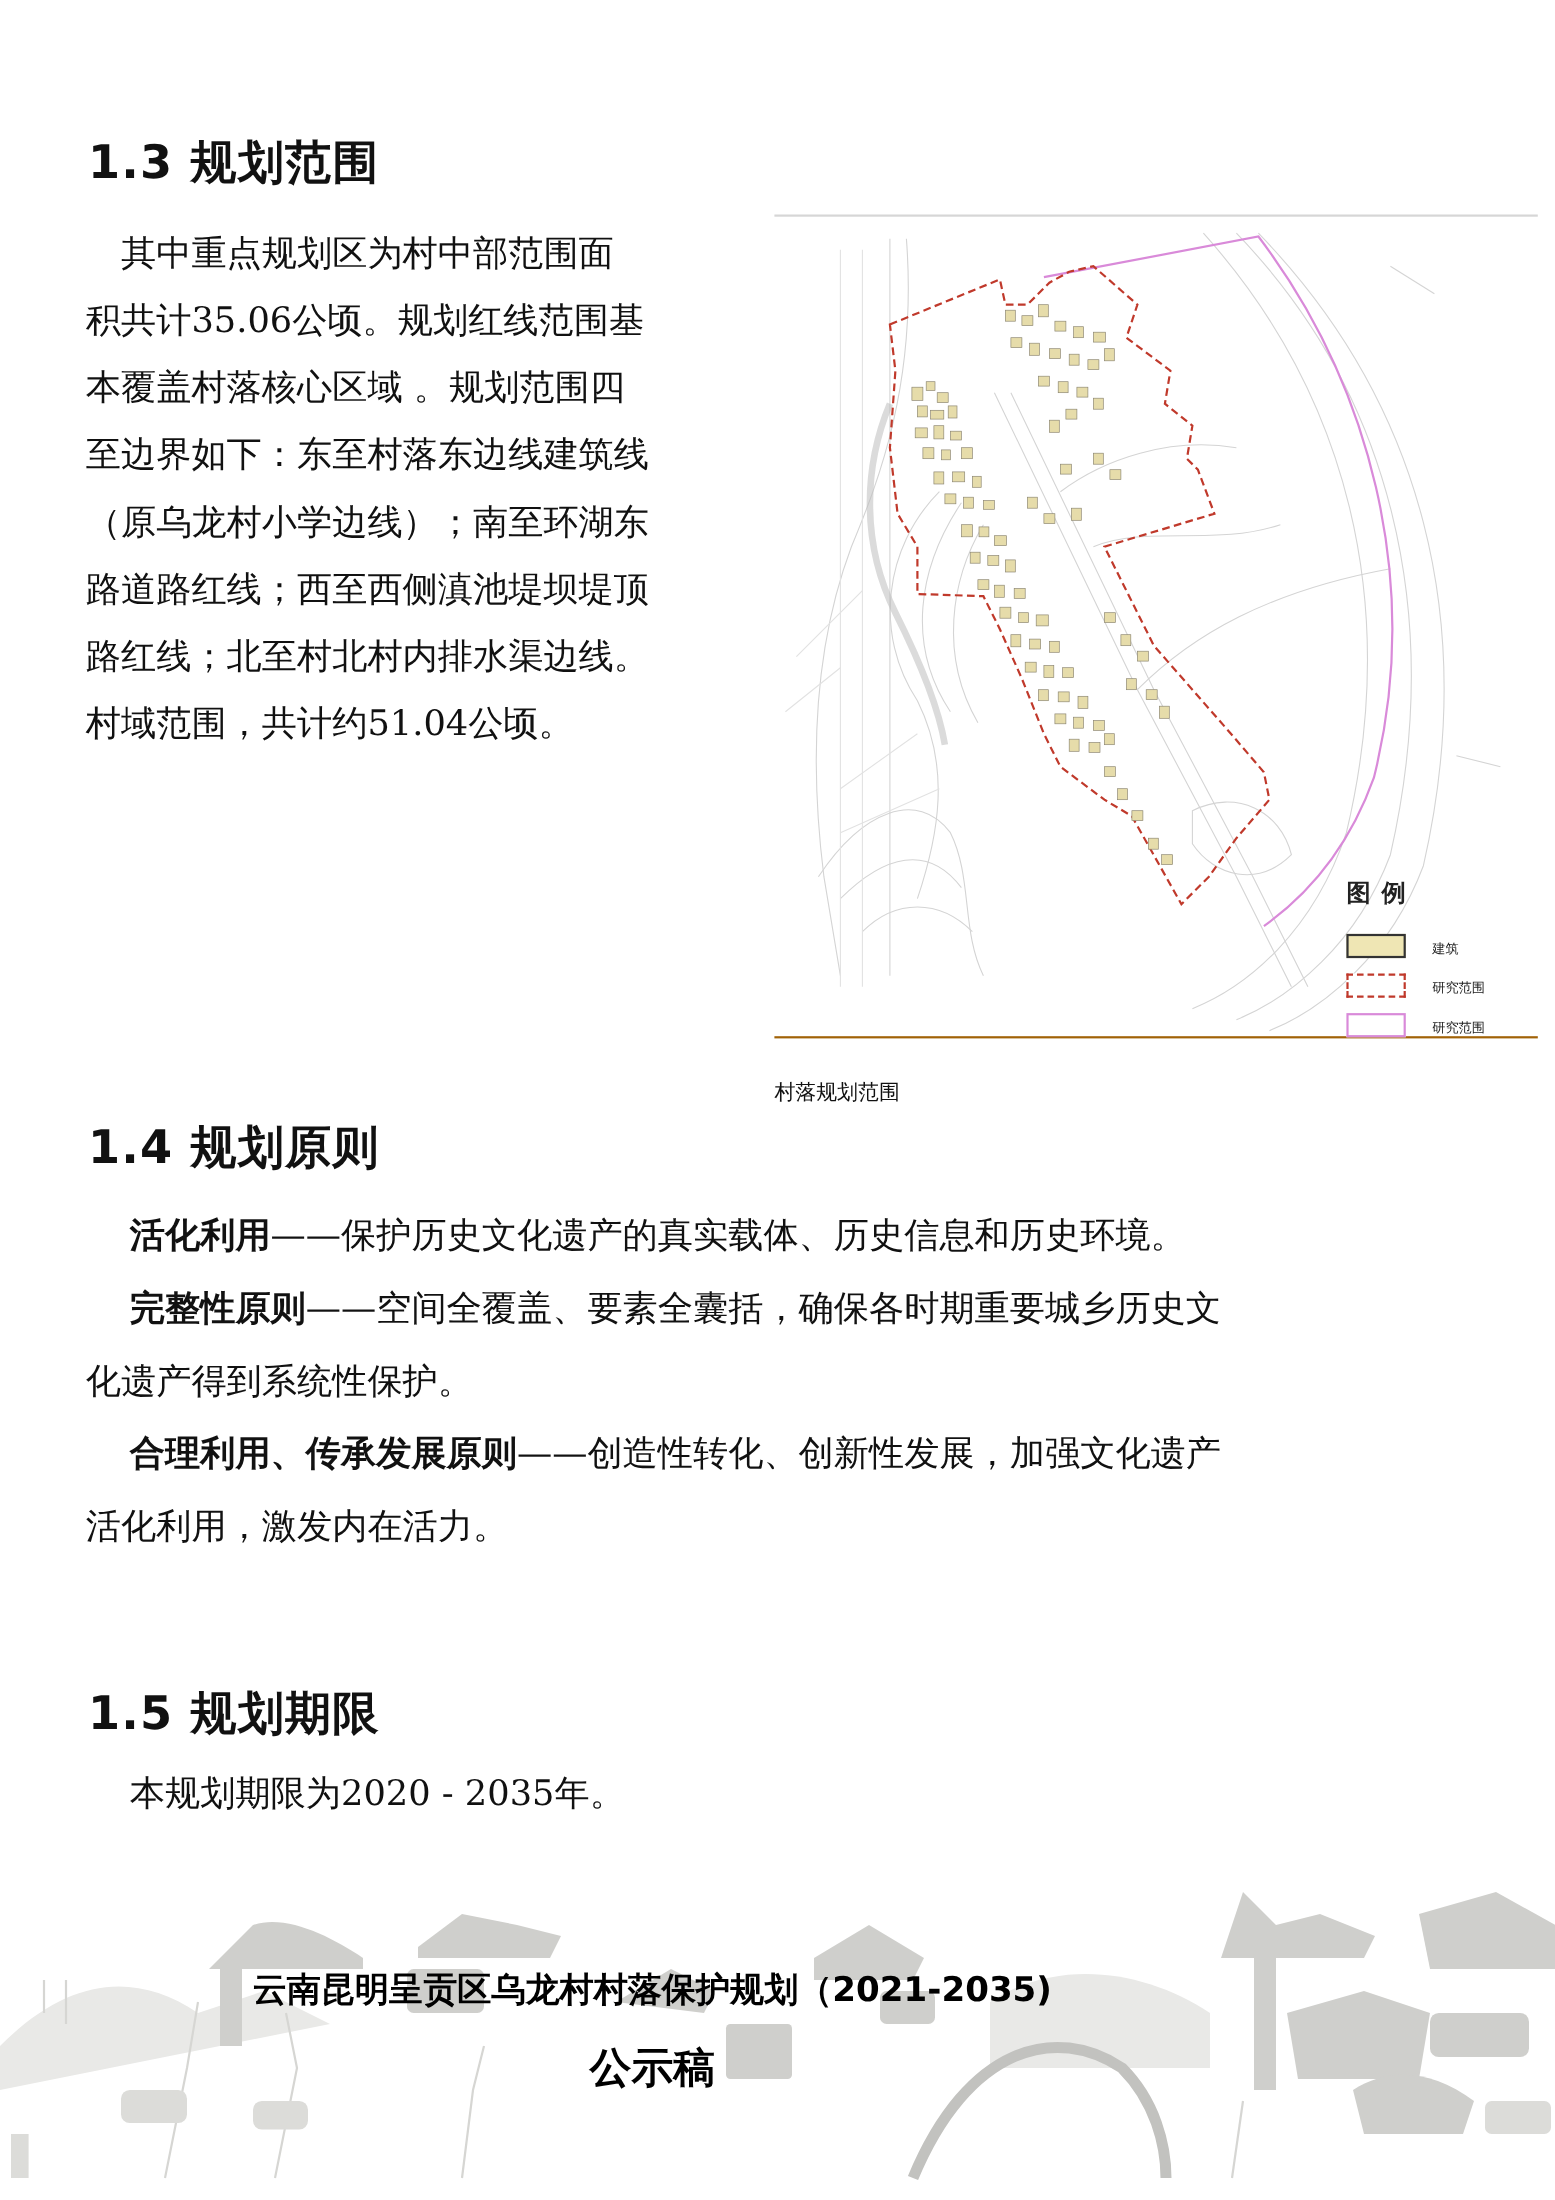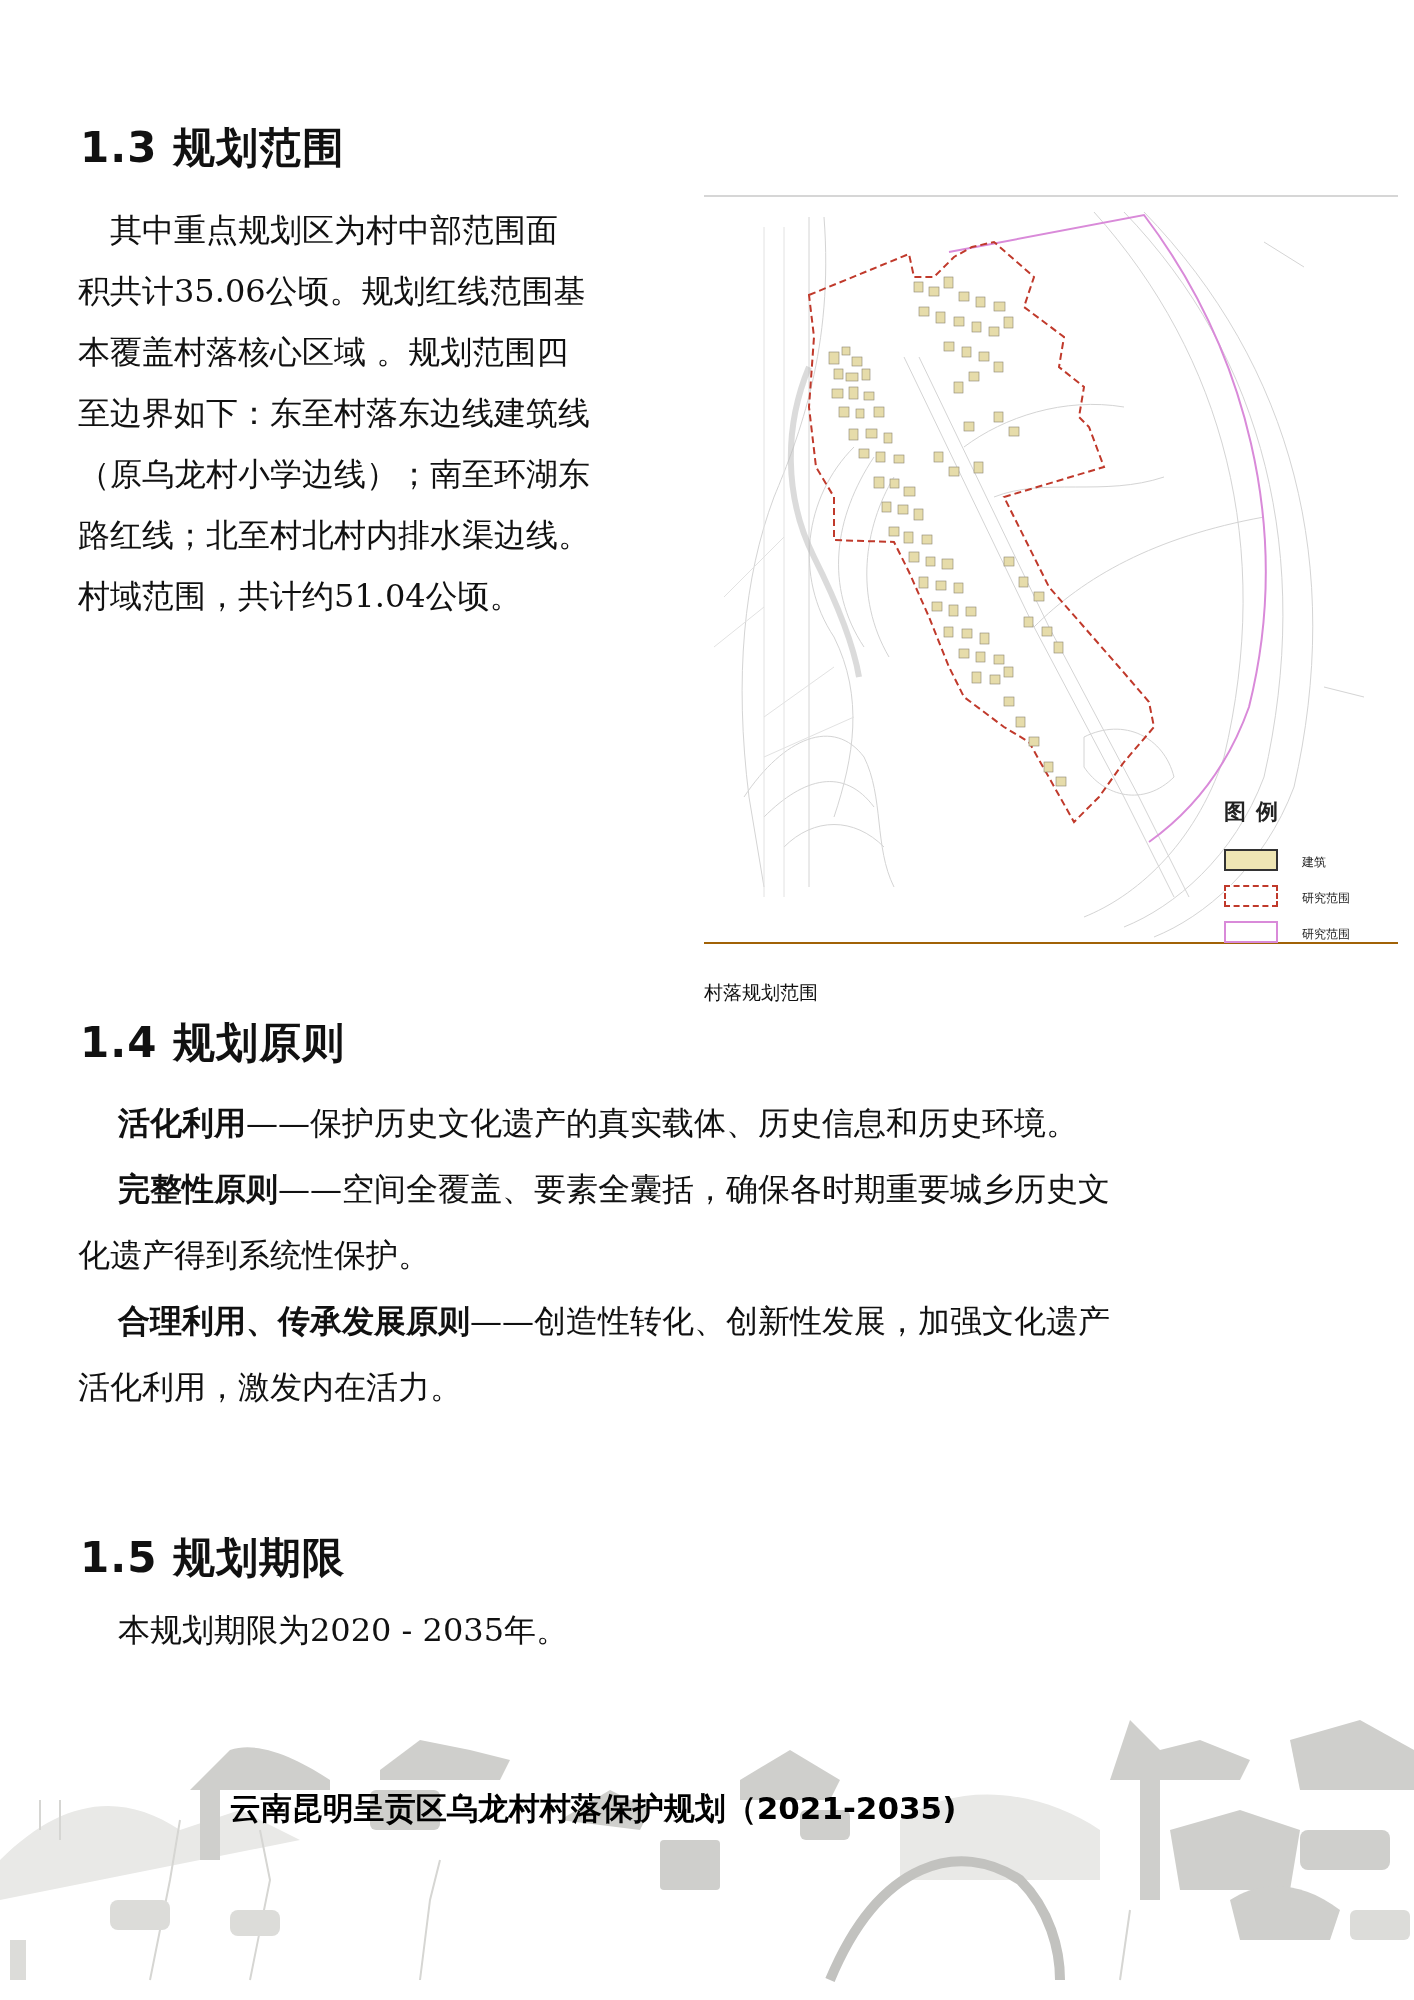--- a/index.html
+++ b/index.html
@@ -42,20 +42,21 @@
 </head>
 <body>
 
 <h2 class="h" style="top:120px;">1.3 规划范围</h2>
 <p class="para" style="left:78px; top:200px;">
   <span class="line">　其中重点规划区为村中部范围面</span>
   <span class="line">积共计35.06公顷。规划红线范围基</span>
   <span class="line">本覆盖村落核心区域 。规划范围四</span>
   <span class="line">至边界如下：东至村落东边线建筑线</span>
   <span class="line">（原乌龙村小学边线）；南至环湖东</span>
+  <span class="line">路道路红线；西至西侧滇池堤坝堤顶</span>
   <span class="line">路红线；北至村北村内排水渠边线。</span>
   <span class="line">村域范围，共计约51.04公顷。</span>
 </p>
 
 <div class="figure">
   <svg width="694" height="745" viewBox="0 0 694 745">
     <g stroke="#d4d4d4" stroke-width="1" fill="none">
 
       <path d="M105,20 L105,690"></path>
       <path d="M120,20 C130,150 95,240 70,300 C40,380 30,480 45,600 L60,690"></path>
@@ -241,13 +242,14 @@
         <path d="M60,160 L60,120"></path>
     </g>
     <g fill="#dcdcd9">
       <rect x="110" y="220" width="60" height="30" rx="8"></rect>
       <rect x="230" y="230" width="50" height="26" rx="8"></rect>
       <rect x="1350" y="230" width="60" height="30" rx="6"></rect>
       <rect x="10" y="260" width="16" height="40"></rect>
     </g>
   </svg>
   <div class="footer-title" style="top:108px; font-size:31px;">云南昆明呈贡区乌龙村村落保护规划（2021-2035)</div>
+  <div class="footer-title" style="top:175px; font-size:38px;">公示稿</div>
 </div>
 
 </body></html>

